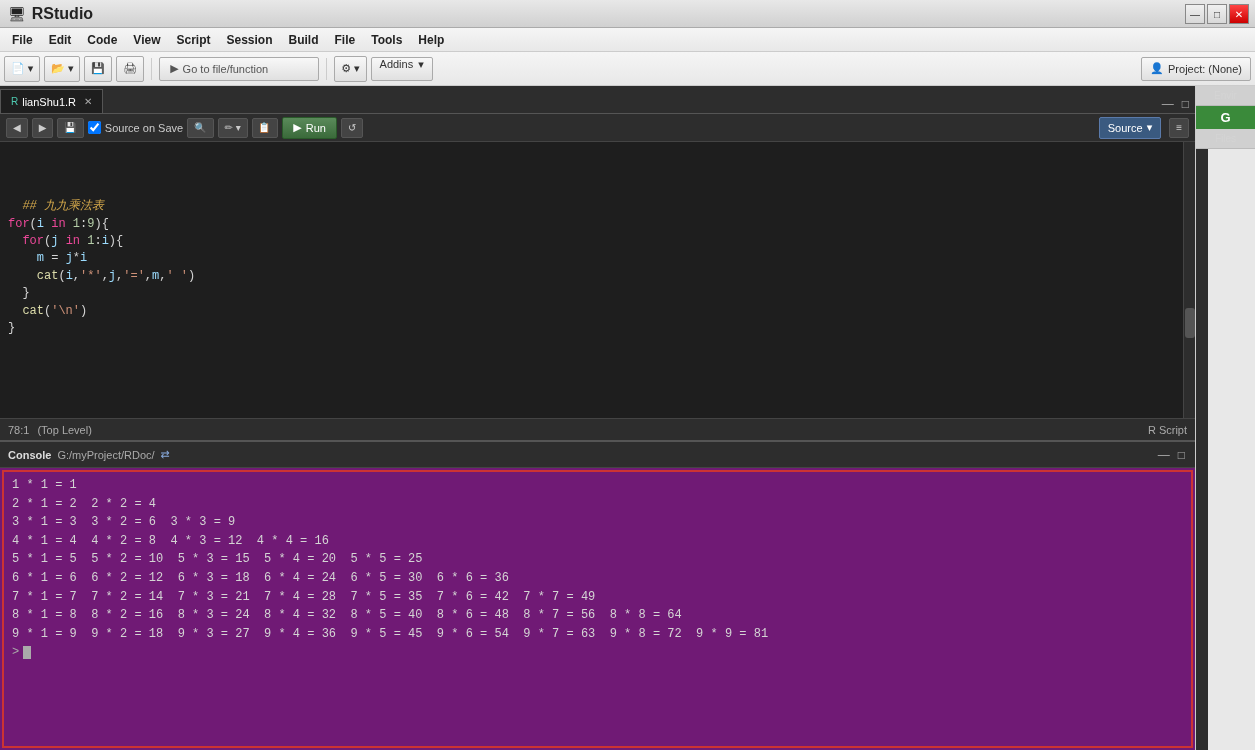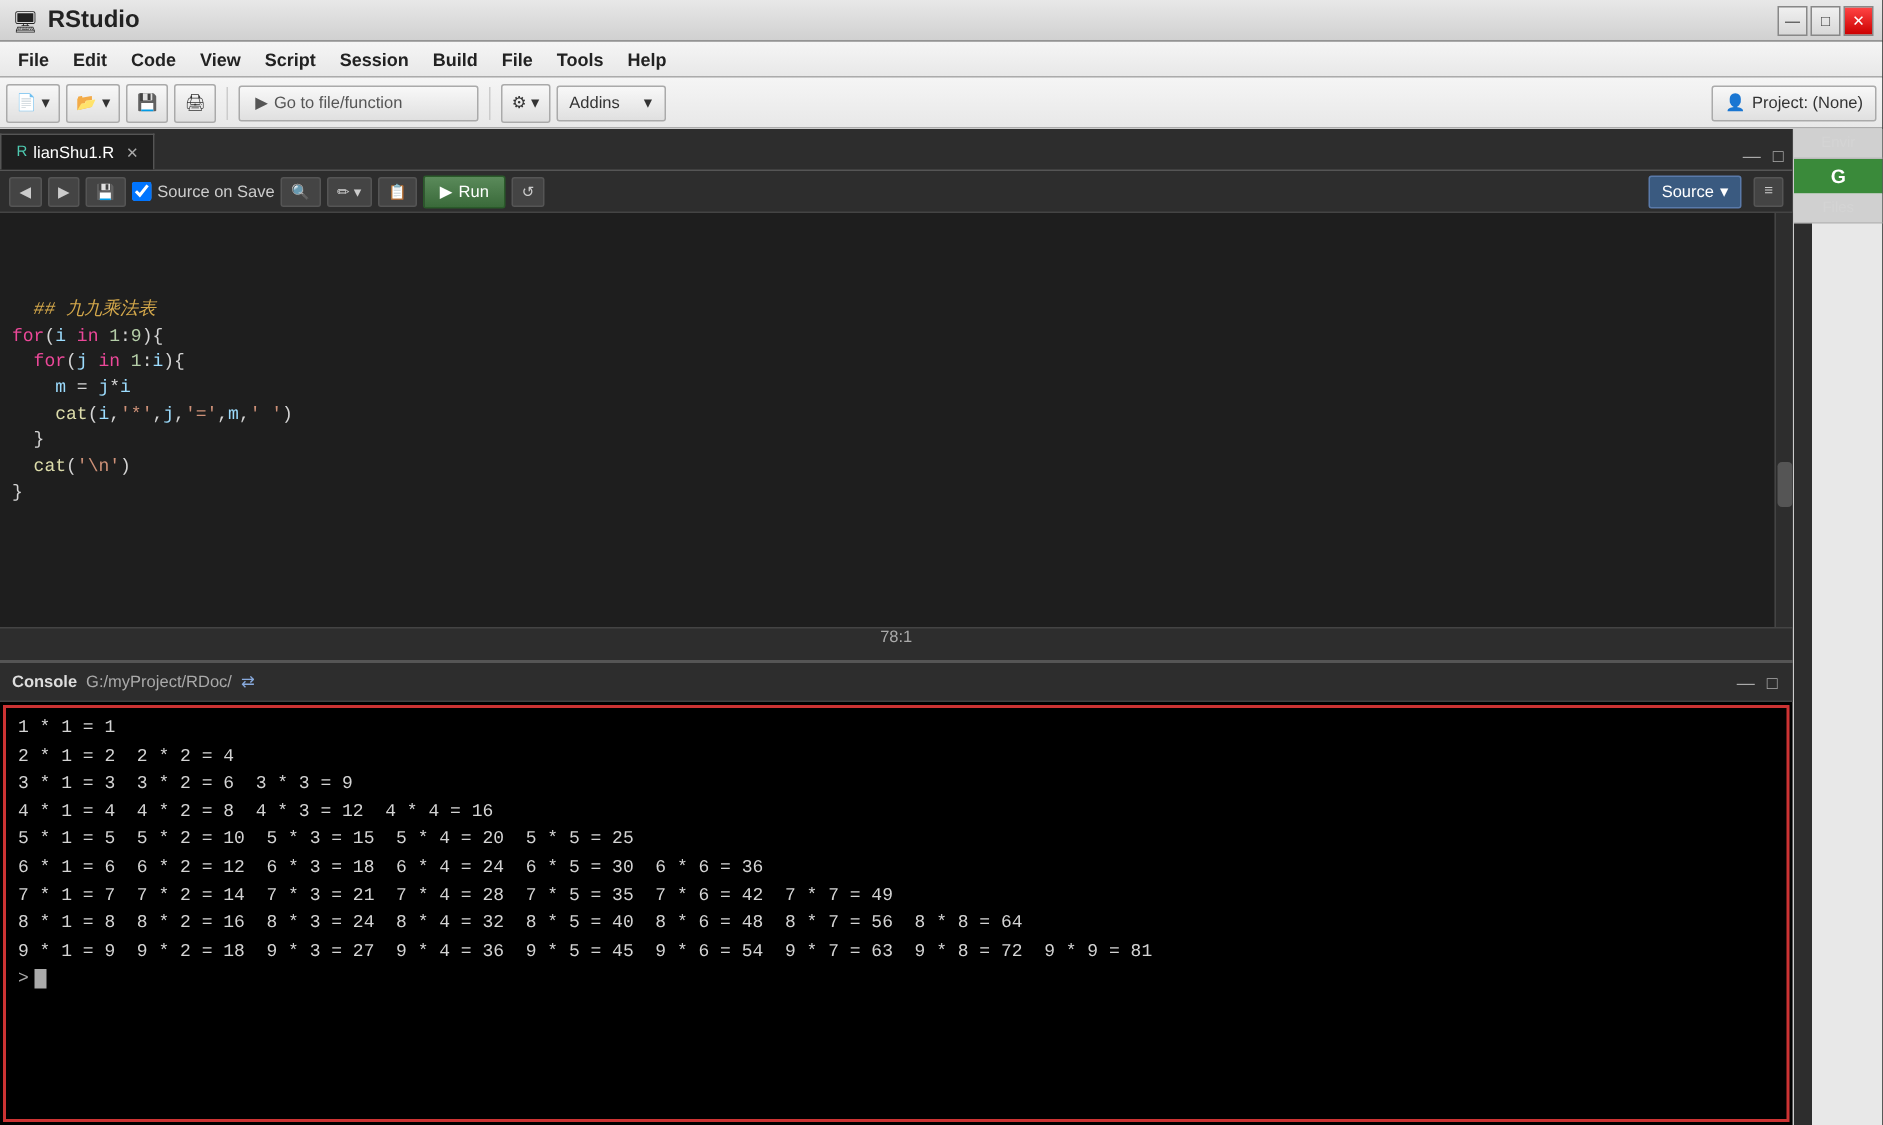--- a/index.html
+++ b/index.html
@@ -70,21 +70,21 @@
       height: 24px; padding: 0 10px;
       font-size: 11px; color: #555; cursor: pointer;
       display: flex; align-items: center; gap: 4px;
       min-width: 160px;
     }
     .addins-btn {
       background: linear-gradient(to bottom, #f8f8f8, #e0e0e0);
       border: 1px solid #aaa; border-radius: 2px;
       height: 24px; padding: 0 8px;
       font-size: 11px; color: #333; cursor: pointer;
-      display: flex; align-items: center; gap: 16px;
+      display: flex; align-items: flex-start; gap: 5px;
     }
     .project-btn {
       margin-left: auto;
       background: linear-gradient(to bottom, #f8f8f8, #e0e0e0);
       border: 1px solid #aaa; border-radius: 2px;
       height: 24px; padding: 0 8px;
       font-size: 11px; color: #333; cursor: pointer;
       display: flex; align-items: center; gap: 4px;
     }
 
@@ -209,21 +209,20 @@
       background: #2d2d2d;
       height: 22px;
       display: flex;
       align-items: center;
       padding: 0 8px;
       border-top: 1px solid #444;
       font-family: 'Segoe UI', Arial, sans-serif;
       font-size: 11px;
       color: #aaa;
       gap: 8px;
-      flex-direction: column;
     }
 
     
     #right-panel {
       width: 60px;
       background: #e8e8e8;
       border-left: 1px solid #ccc;
       display: flex;
       flex-direction: column;
       font-family: 'Segoe UI', Arial, sans-serif;
@@ -238,21 +237,21 @@
       text-align: center;
     }
 
     
     #console-section {
       position: absolute;
       bottom: 0;
       left: 0;
       right: 60px;
       height: 310px;
-      background: #000000;
+      background: #701a75;
       border-top: 2px solid #555;
       display: flex;
       flex-direction: column;
     }
 
     #console-header {
       background: #2d2d2d;
       height: 26px;
       display: flex;
       align-items: center;

